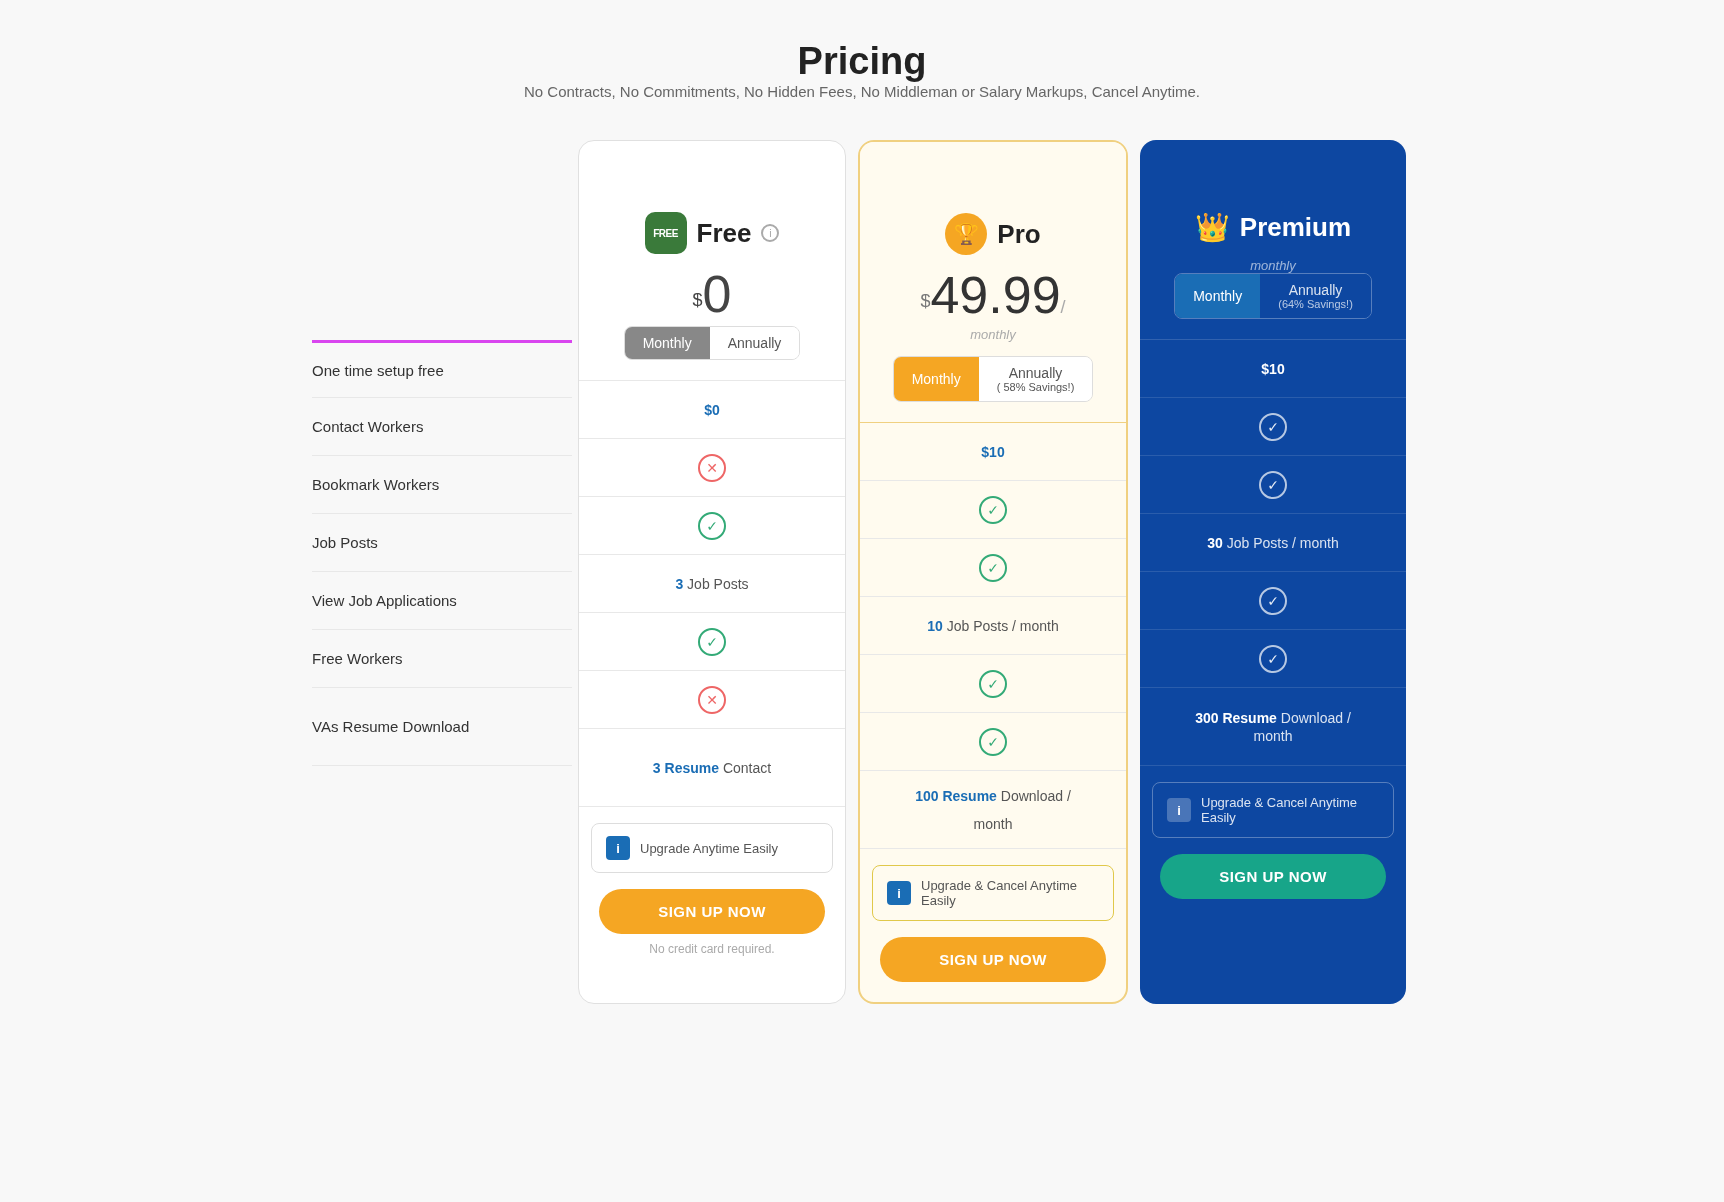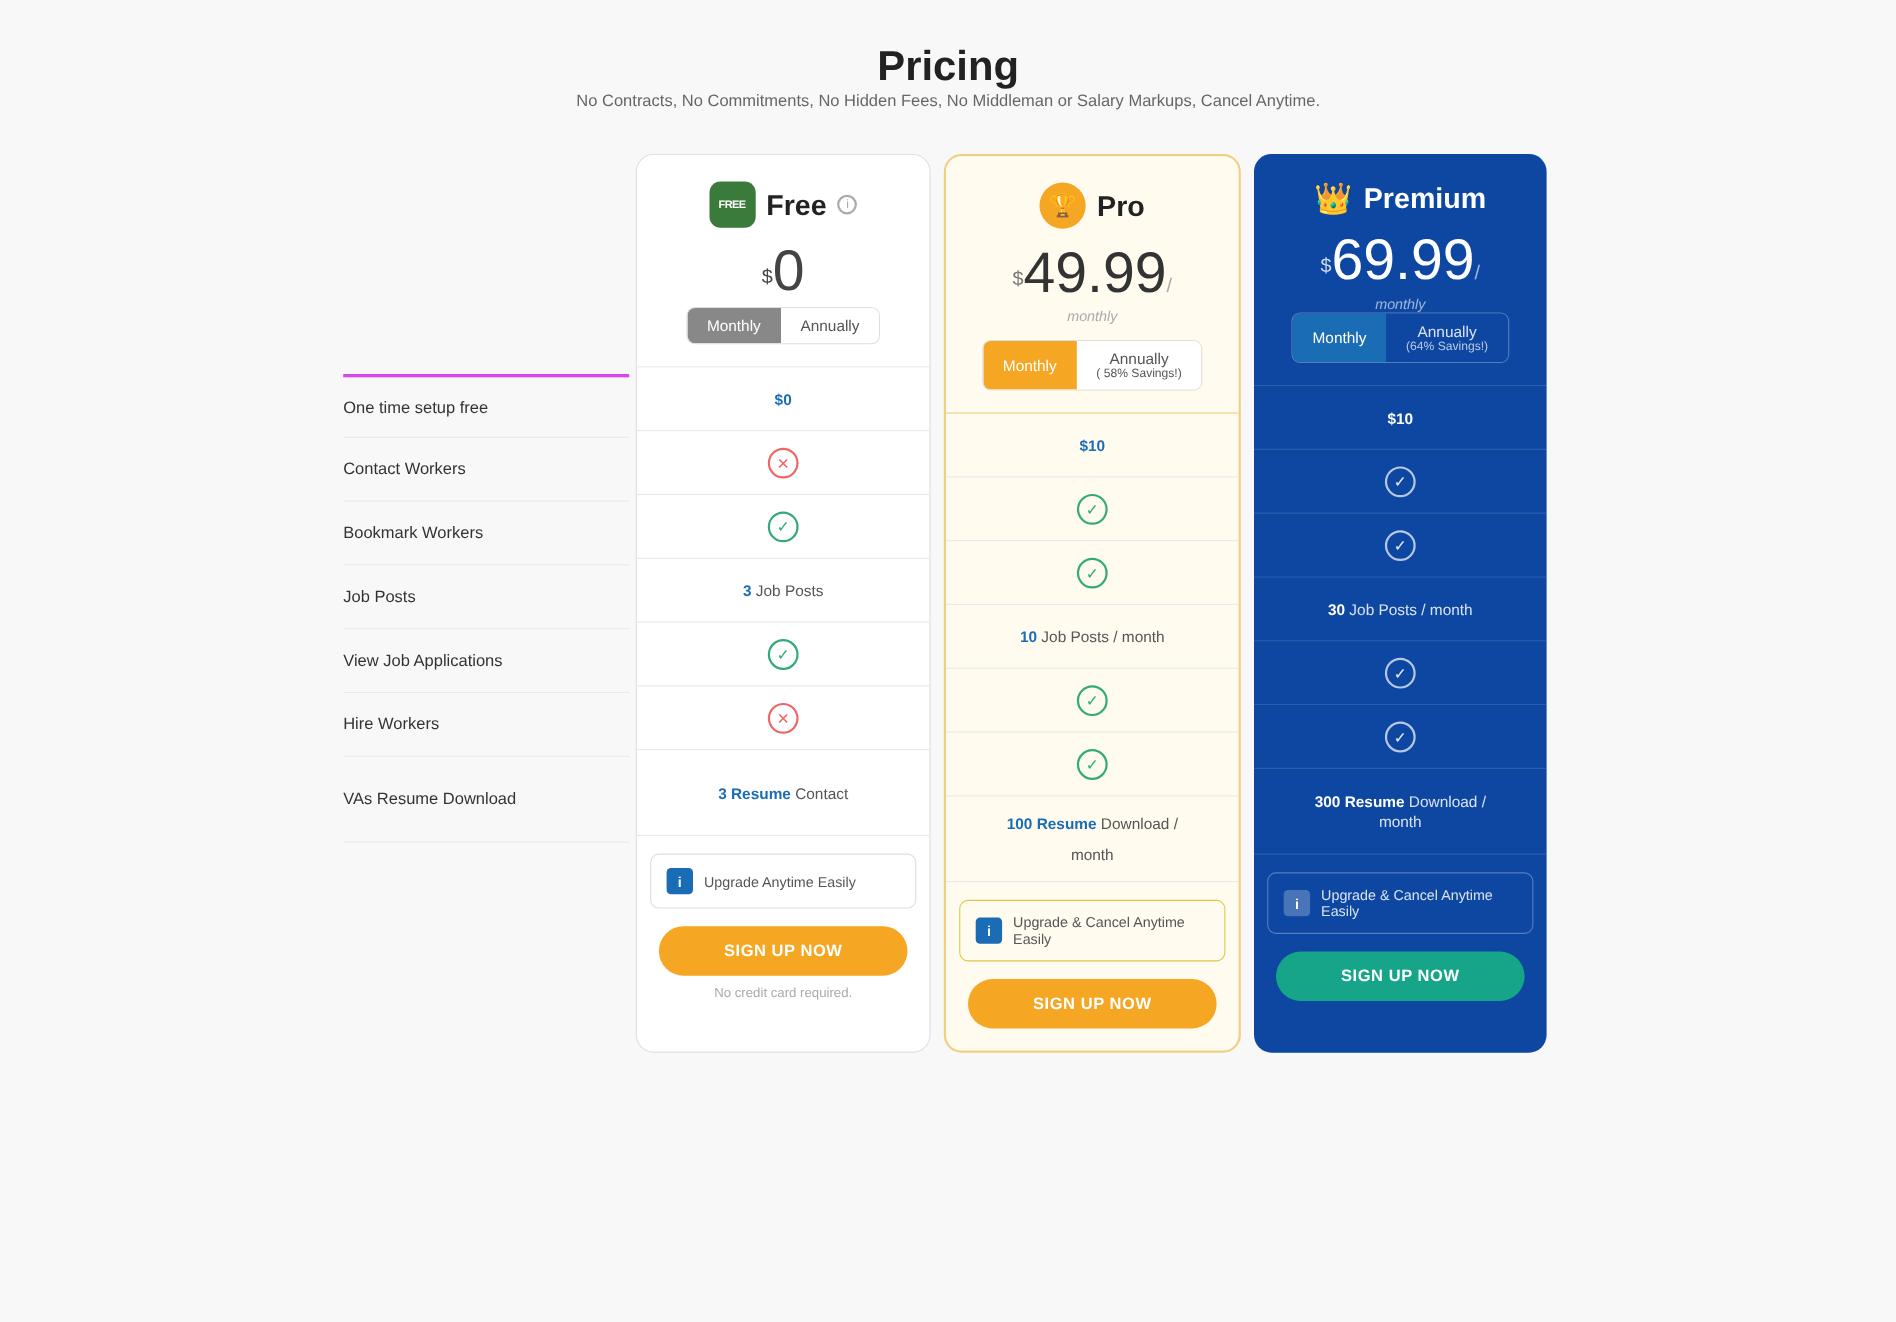--- a/index.html
+++ b/index.html
@@ -68,20 +68,21 @@
       padding: 24px 20px 20px;
       text-align: center;
       border-bottom: 1px solid #e8e8e8;
     }
     .plan-name-row {
       display: flex;
       align-items: center;
       justify-content: center;
       gap: 10px;
       margin-bottom: 14px;
+      margin-top: 47px;
     }
     .plan-icon {
       width: 42px;
       height: 42px;
       border-radius: 10px;
       display: flex;
       align-items: center;
       justify-content: center;
       font-size: 14px;
       font-weight: 800;
@@ -361,21 +362,21 @@
       <div class="feature-row">
         <span>Bookmark Workers</span>
       </div>
       <div class="feature-row">
         <span>Job Posts</span>
       </div>
       <div class="feature-row">
         <span>View Job Applications</span>
       </div>
       <div class="feature-row">
-        <span>Hire Workers</span>
+        <span>Free Workers</span>
       </div>
       <div class="feature-row resume-cell">
         <span>VAs Resume Download</span>
       </div>
     </div>
 
     <div class="plans-wrapper">
 
       <div class="plan-free">
         <div class="plan-header-free">
@@ -479,23 +480,20 @@
           <button class="cta-btn cta-btn-orange">SIGN UP NOW</button>
         </div>
       </div>
 
       <div class="plan-premium">
         <div class="plan-header-premium">
           <div class="plan-name-row">
             <span style="font-size:28px;">👑</span>
             <span class="plan-name plan-name-premium">Premium</span>
           </div>
-          <div class="price-display">
-            <span class="price-dollar-premium">$</span><span class="price-amount price-amount-premium">69.99</span><span class="price-slash-premium price-slash">/</span>
-          </div>
           <div class="price-period-premium">monthly</div>
           <div class="toggle-group" style="border-color:rgba(255,255,255,0.3);">
             <button class="toggle-btn active-blue" style="background:#1a6db5;color:#fff;">Monthly</button>
             <button class="toggle-btn" style="background:#0d47a1;color:rgba(255,255,255,0.85);">
               <span>Annually</span>
               <span class="toggle-savings" style="color:rgba(255,255,255,0.7);">(64% Savings!)</span>
             </button>
           </div>
         </div>
 

